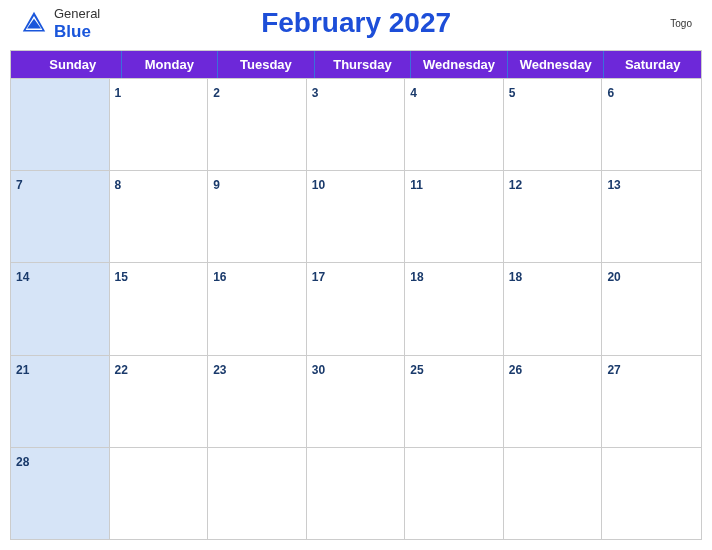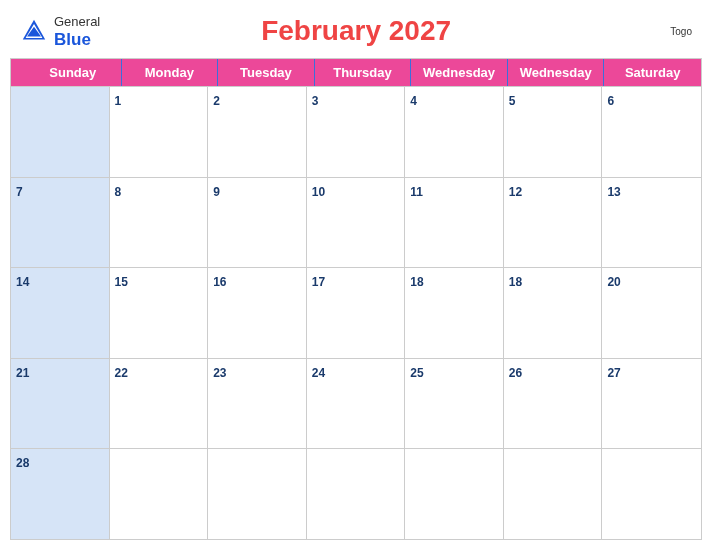--- a/index.html
+++ b/index.html
@@ -9,21 +9,21 @@
       font-family: Arial, sans-serif;
       background: #fff;
       display: flex;
       flex-direction: column;
     }
 
     .header {
       display: flex;
       align-items: center;
       justify-content: space-between;
-      padding: 12px 20px 8px 20px;
+      padding: 4px 20px 8px 20px;
     }
 
     .logo {
       display: flex;
       align-items: center;
       gap: 6px;
     }
 
     .logo-text-general {
       font-size: 13px;
@@ -37,21 +37,21 @@
       font-weight: bold;
     }
 
     .logo-icon {
       width: 28px;
       height: 28px;
     }
 
     .title {
       font-size: 28px;
-      color: #ef4444;
+      color: #1d4ed8;
       font-weight: bold;
       text-align: center;
       flex: 1;
     }
 
     .country {
       font-size: 10px;
       color: #333;
       min-width: 80px;
       text-align: right;
@@ -61,21 +61,21 @@
       flex: 1;
       display: flex;
       flex-direction: column;
       border: 1px solid #ccc;
       margin: 0 10px 10px 10px;
     }
 
     .days-header {
       display: grid;
       grid-template-columns: repeat(7, 1fr);
-      background: #ec4899;
+      background: #6d28d9;
       padding-left: 14px;
     }
 
     .day-header {
       color: #fff;
       text-align: center;
       padding: 6px 4px;
       font-size: 13px;
       font-weight: bold;
       border-right: 1px solid #3a6fdb;
@@ -178,21 +178,21 @@
         <div class="cell"><span class="cell-number">16</span></div>
         <div class="cell"><span class="cell-number">17</span></div>
         <div class="cell"><span class="cell-number">18</span></div>
         <div class="cell"><span class="cell-number">18</span></div>
         <div class="cell"><span class="cell-number">20</span></div>
       </div>
       <div class="week-row">
         <div class="cell blue-bg"><span class="cell-number">21</span></div>
         <div class="cell"><span class="cell-number">22</span></div>
         <div class="cell"><span class="cell-number">23</span></div>
-        <div class="cell"><span class="cell-number">24</span></div>
+        <div class="cell"><span class="cell-number">30</span></div>
         <div class="cell"><span class="cell-number">25</span></div>
         <div class="cell"><span class="cell-number">26</span></div>
         <div class="cell"><span class="cell-number">27</span></div>
       </div>
       <div class="week-row">
         <div class="cell blue-bg"><span class="cell-number">28</span></div>
         <div class="cell empty"><span class="cell-number"></span></div>
         <div class="cell empty"><span class="cell-number"></span></div>
         <div class="cell empty"><span class="cell-number"></span></div>
         <div class="cell empty"><span class="cell-number"></span></div>

